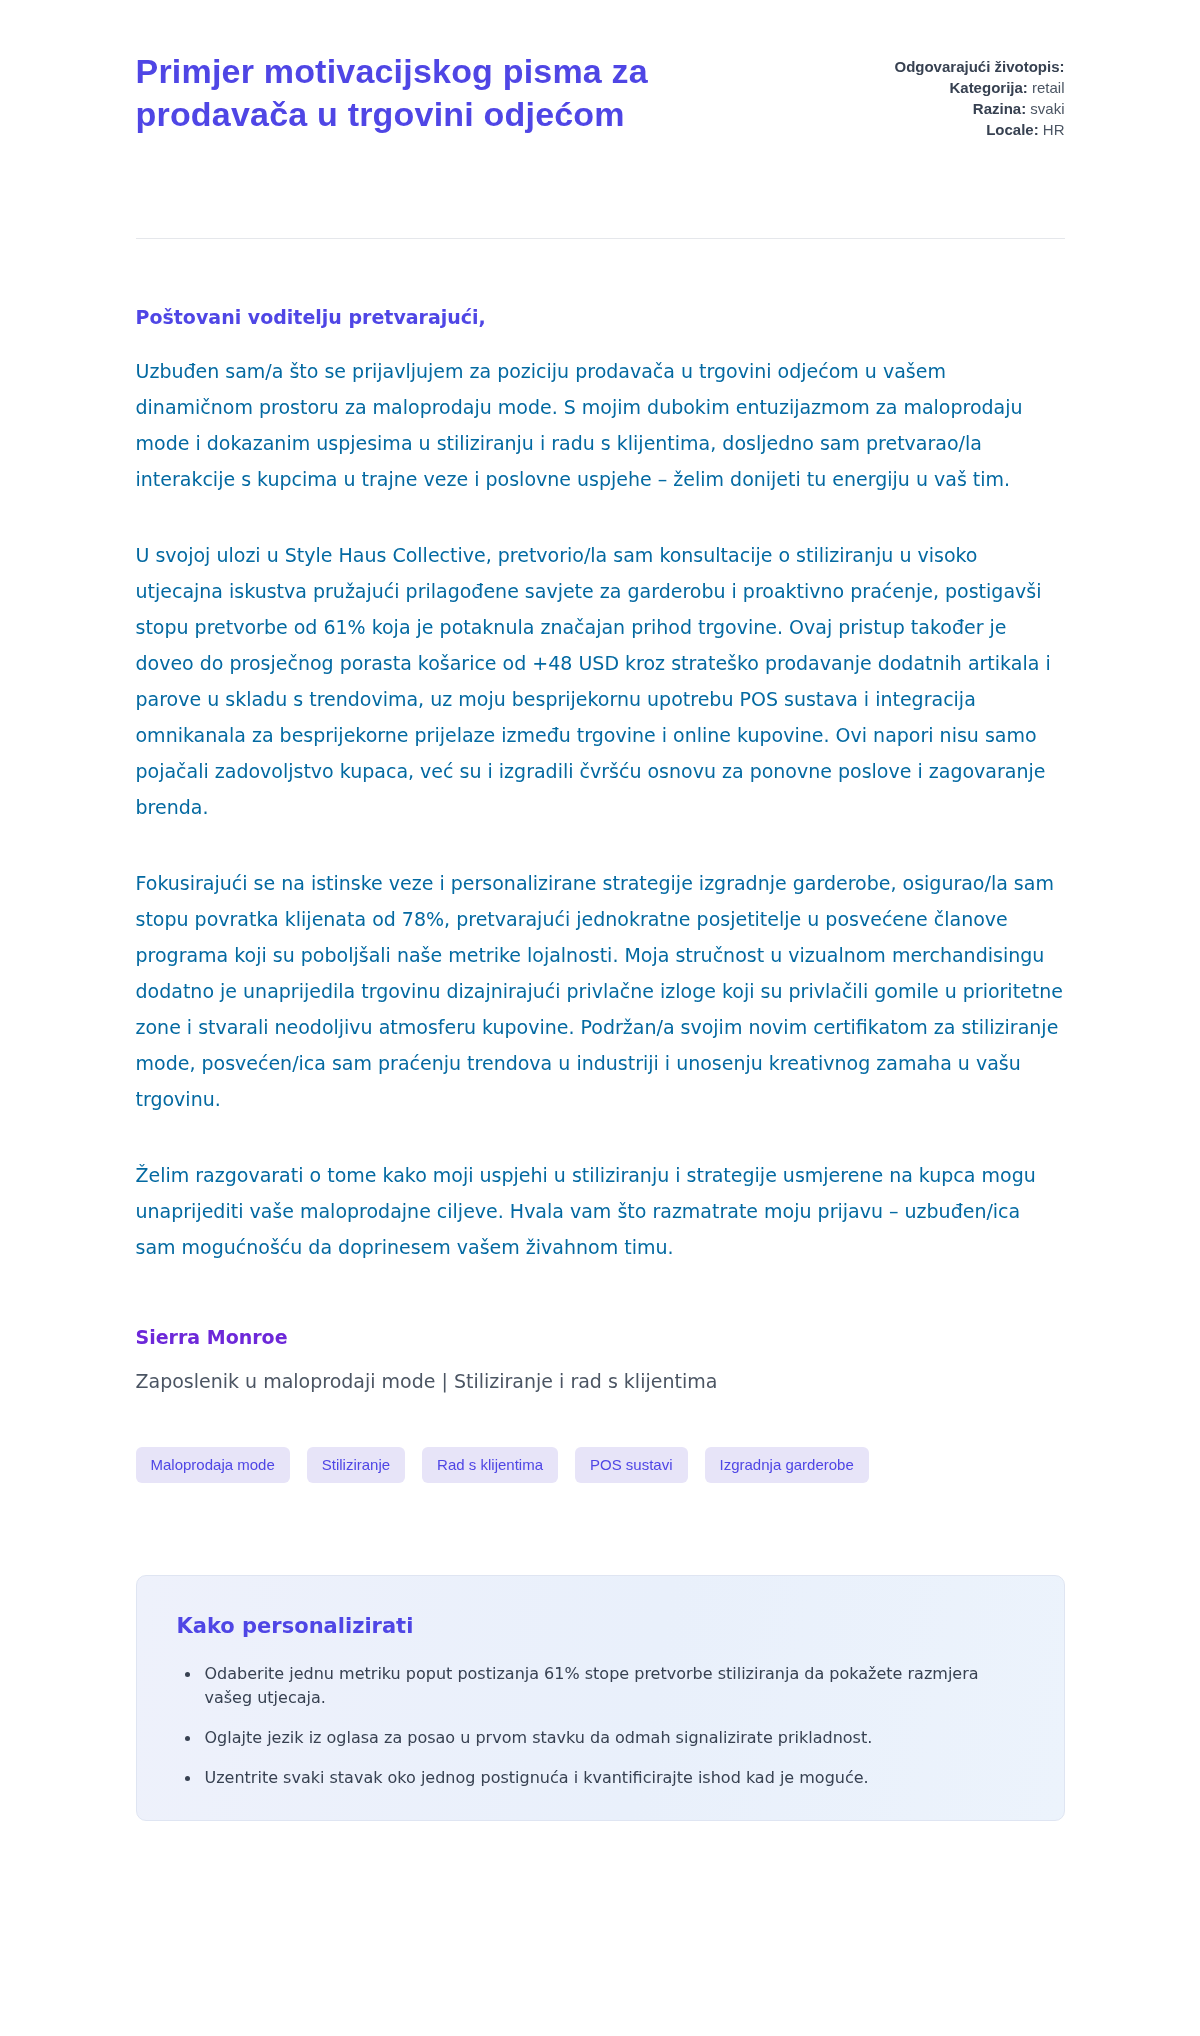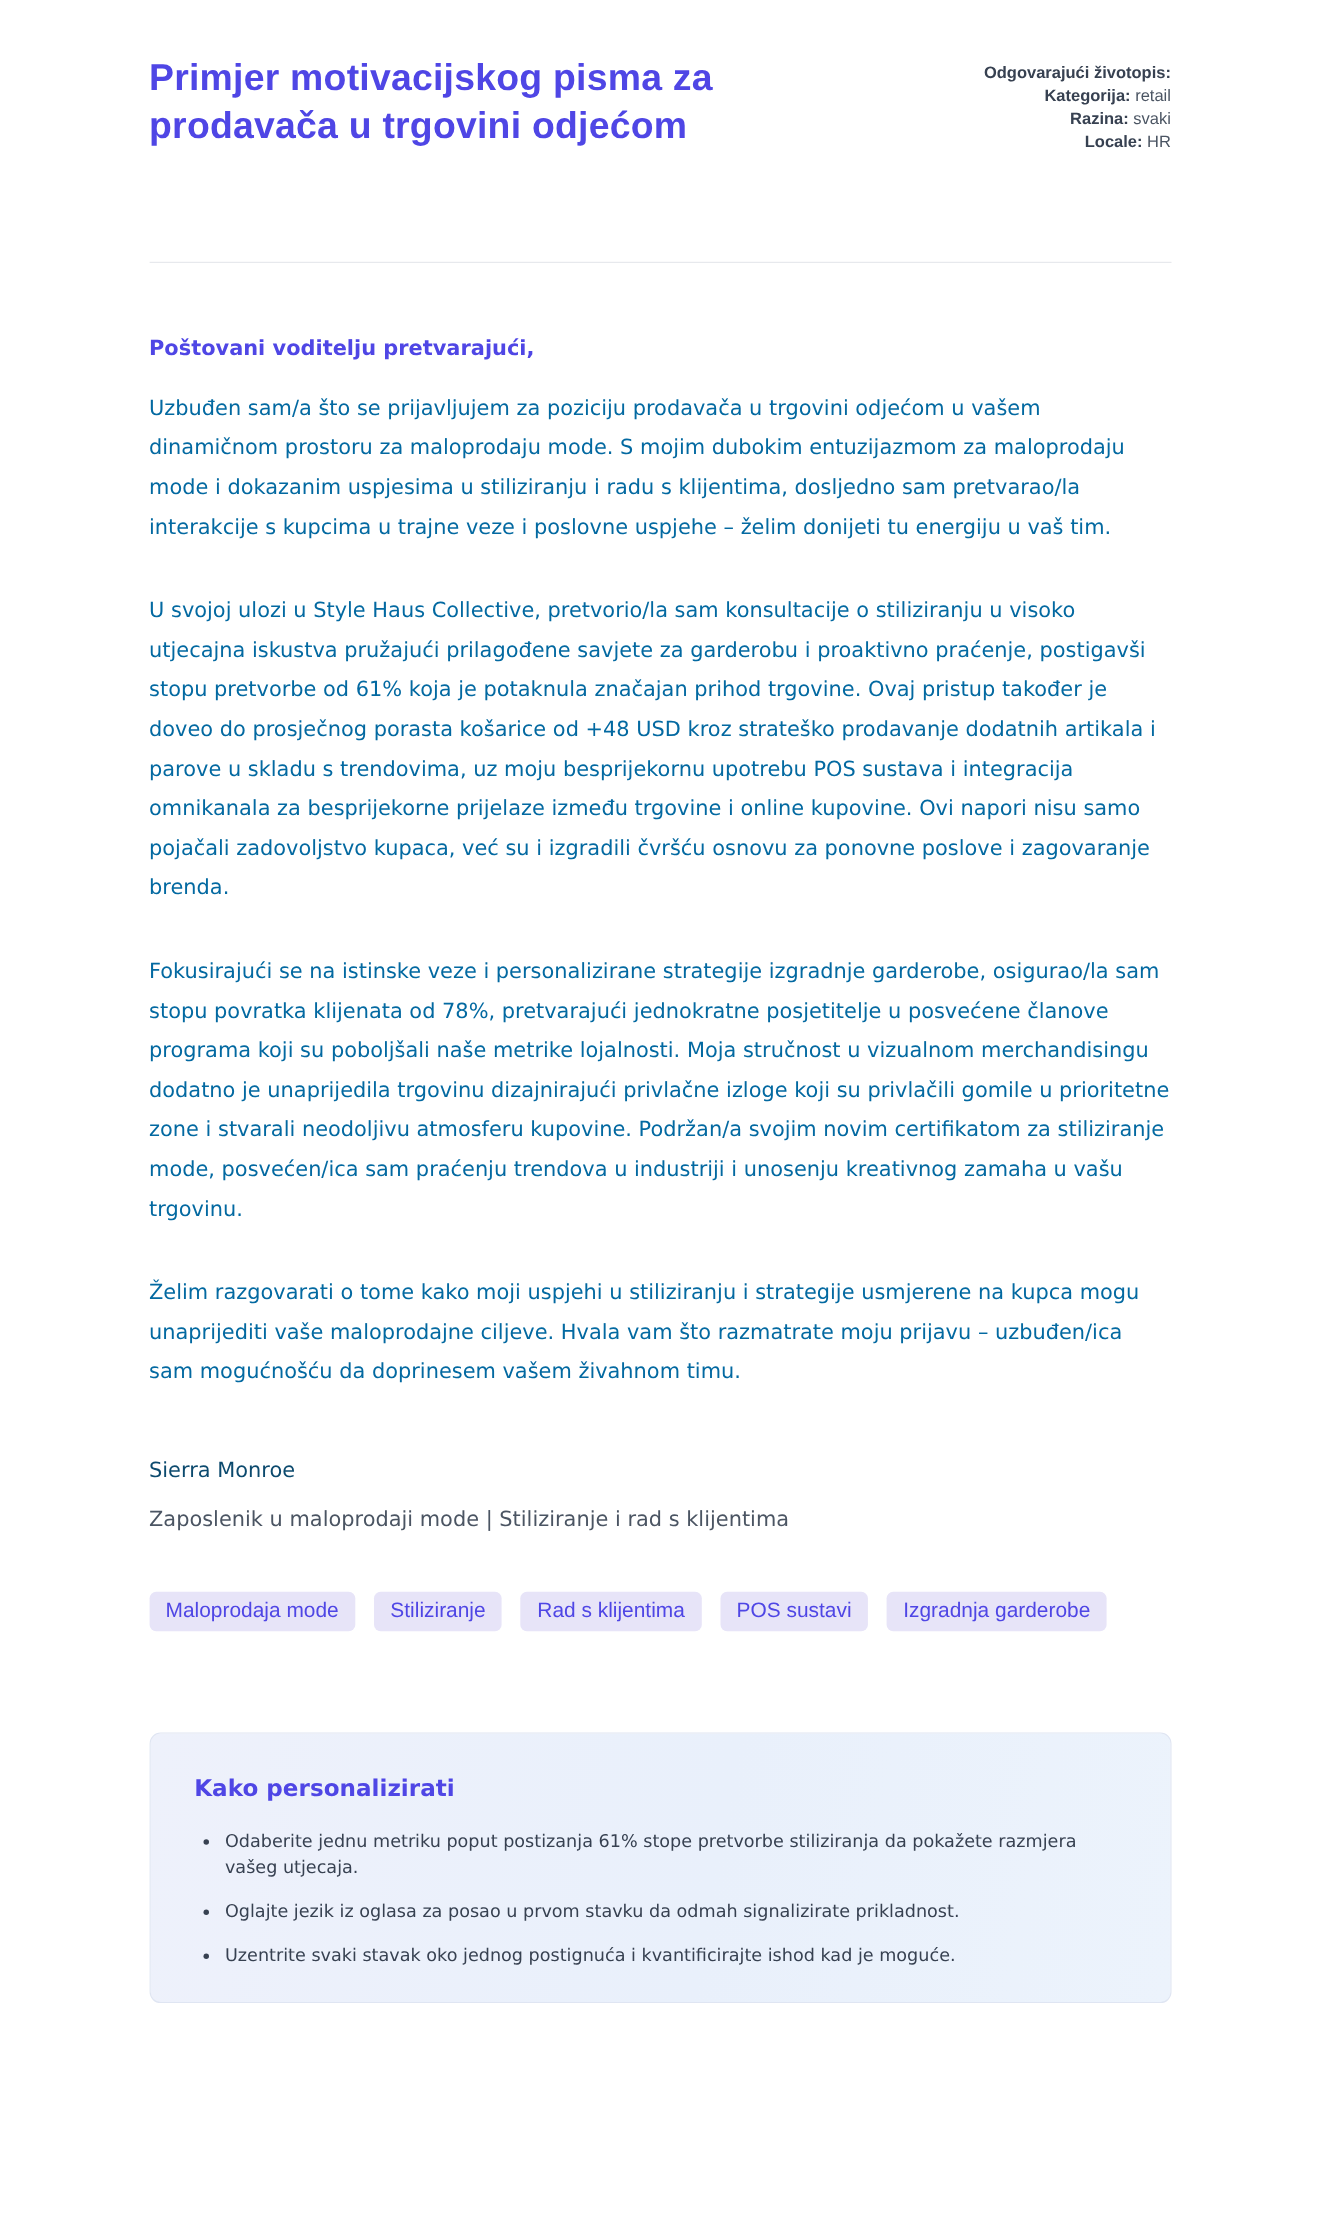--- a/index.html
+++ b/index.html
@@ -63,37 +63,37 @@
   .para {
     font-size: 19px;
     line-height: 36px;
     color: #0369a1;
     margin-bottom: 40px;
   }
   .sig-name {
     margin-top: 58px;
     font-size: 19px;
     line-height: 28px;
-    font-weight: 400;
-    color: #0c4a6e;
+    font-weight: 700;
+    color: #6d28d9;
   }
   .sig-role {
     margin-top: 16px;
     font-size: 19px;
     line-height: 28px;
     color: #4b5563;
   }
 
   
   .tags { margin-top: 52px; display: flex; gap: 17px; flex-wrap: wrap; }
   .tag {
     display: inline-block;
     background: #e7e4f8;
     color: #4f46e5;
-    font-size: 19px;
+    font-size: 15px;
     line-height: 18px;
     padding: 9px 15px;
     border-radius: 6px;
     cursor: default;
     white-space: nowrap;
   }
 
   
   .tips {
     margin-top: 92px;

